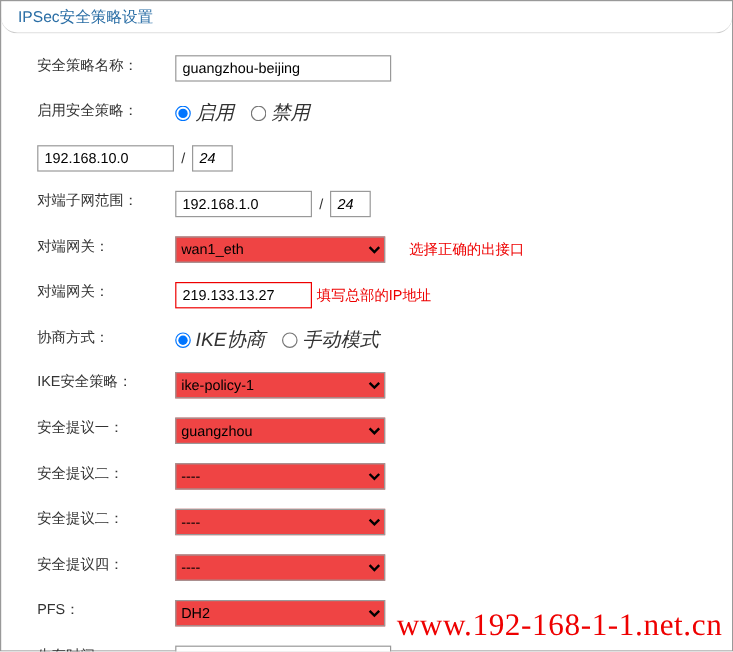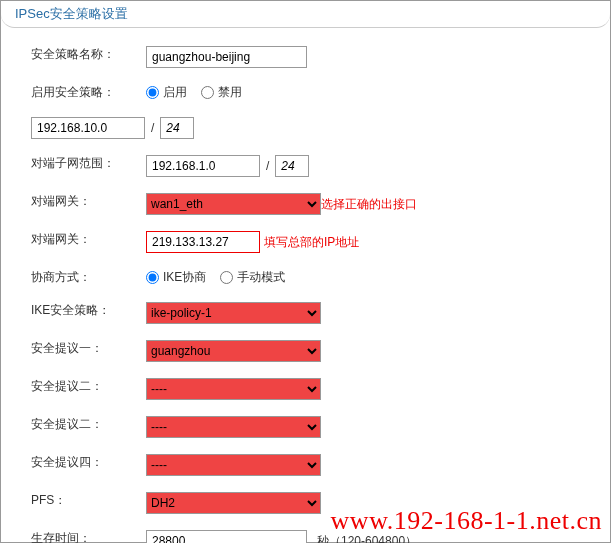--- a/index.html
+++ b/index.html
@@ -41,47 +41,48 @@
       display: flex;
       align-items: center;
     }
     input[type="text"] {
       border: 1px solid #999;
       padding: 3px 5px;
       font-size: 12px;
       height: 22px;
       font-family: inherit;
     }
-    .input-wide { width: 161px; }
+    .input-wide { width: 180px; }
     .input-med { width: 114px; }
     .input-small { width: 34px; font-style: italic; }
     .slash {
       margin: 0 6px;
       color: #333;
     }
     input[type="radio"] {
       margin: 0 4px 0 0;
       vertical-align: middle;
     }
     .radio-label {
       margin-right: 14px;
-      font-size: 12px;
+      font-size: 16px;
+      font-style: italic;
     }
     select {
       width: 175px;
       height: 22px;
       border: 1px solid #999;
       font-size: 12px;
       font-family: inherit;
       background: #ef4444;
     }
     .red-note {
       color: #e00;
       font-size: 12px;
-      margin-left: 0;
+      margin-left: 20px;
     }
     .gray-note {
       color: #333;
       font-size: 12px;
       margin-left: 6px;
     }
     .redbox { border: 1px solid #e00 !important; }
     .watermark {
       position: absolute;
       right: 8px;

